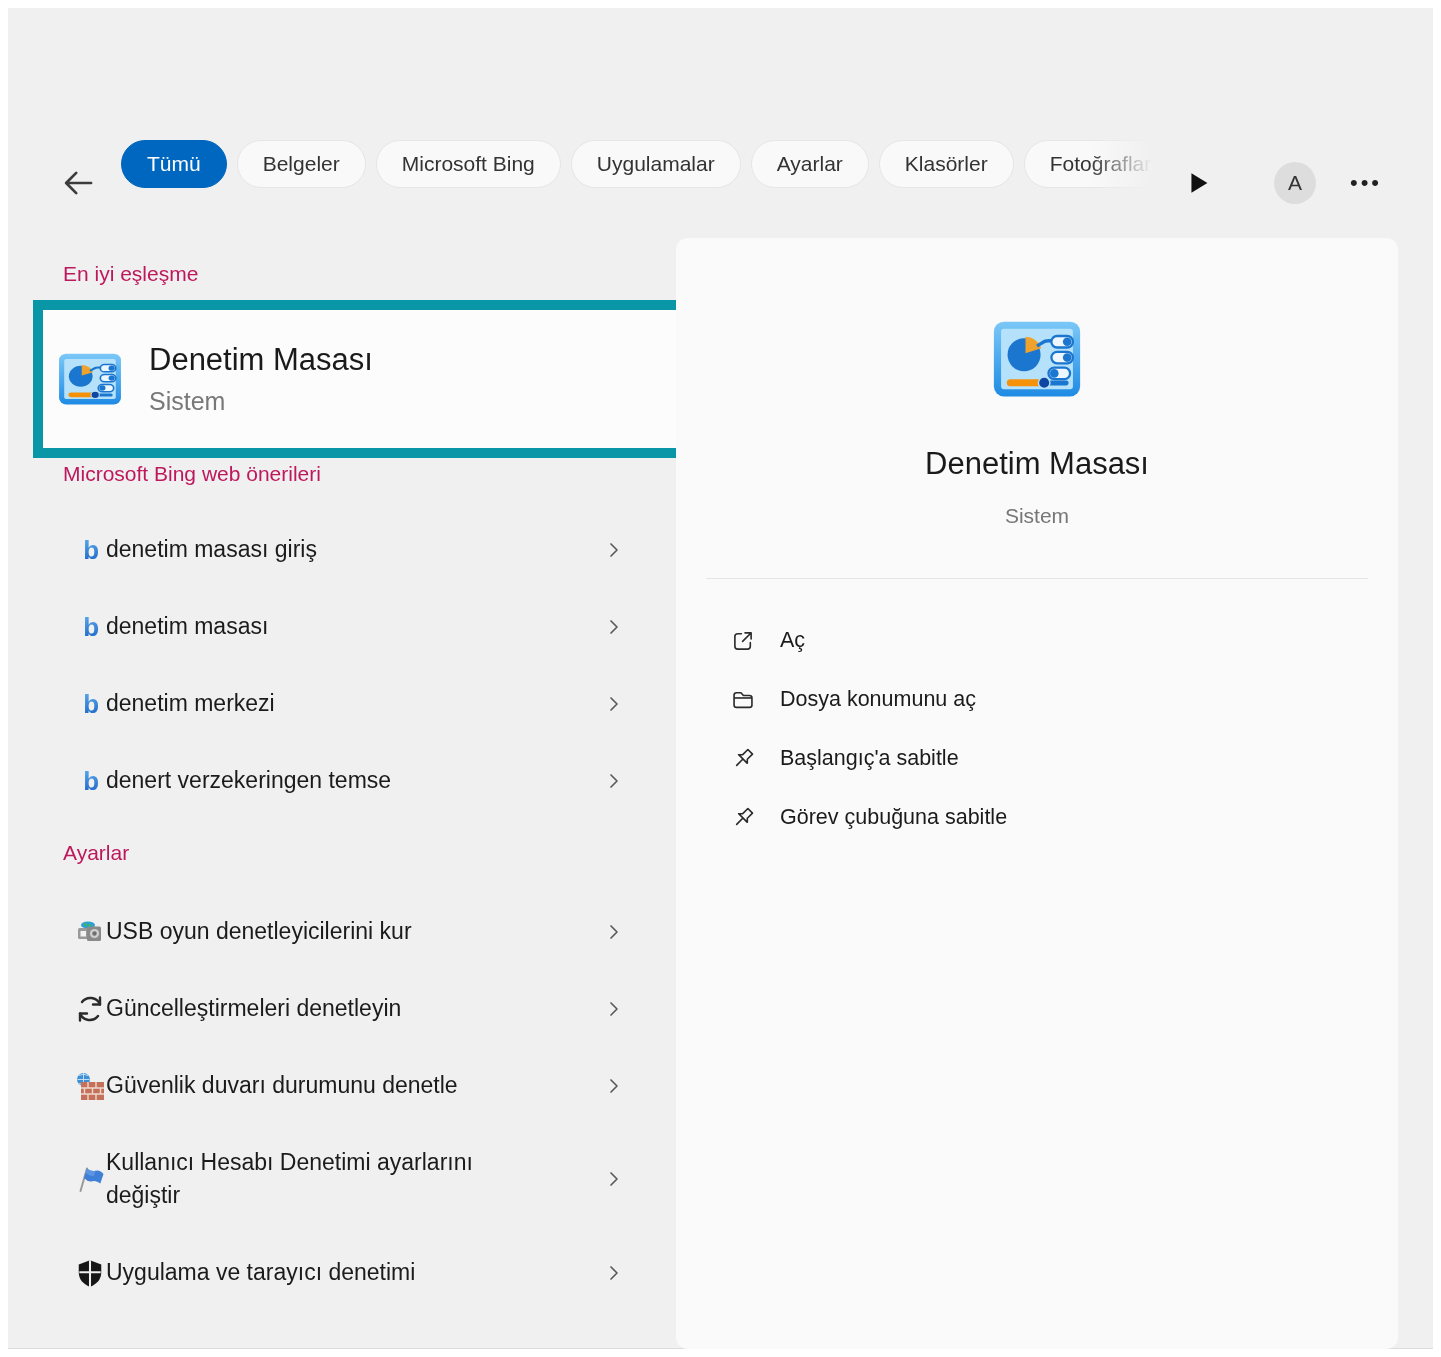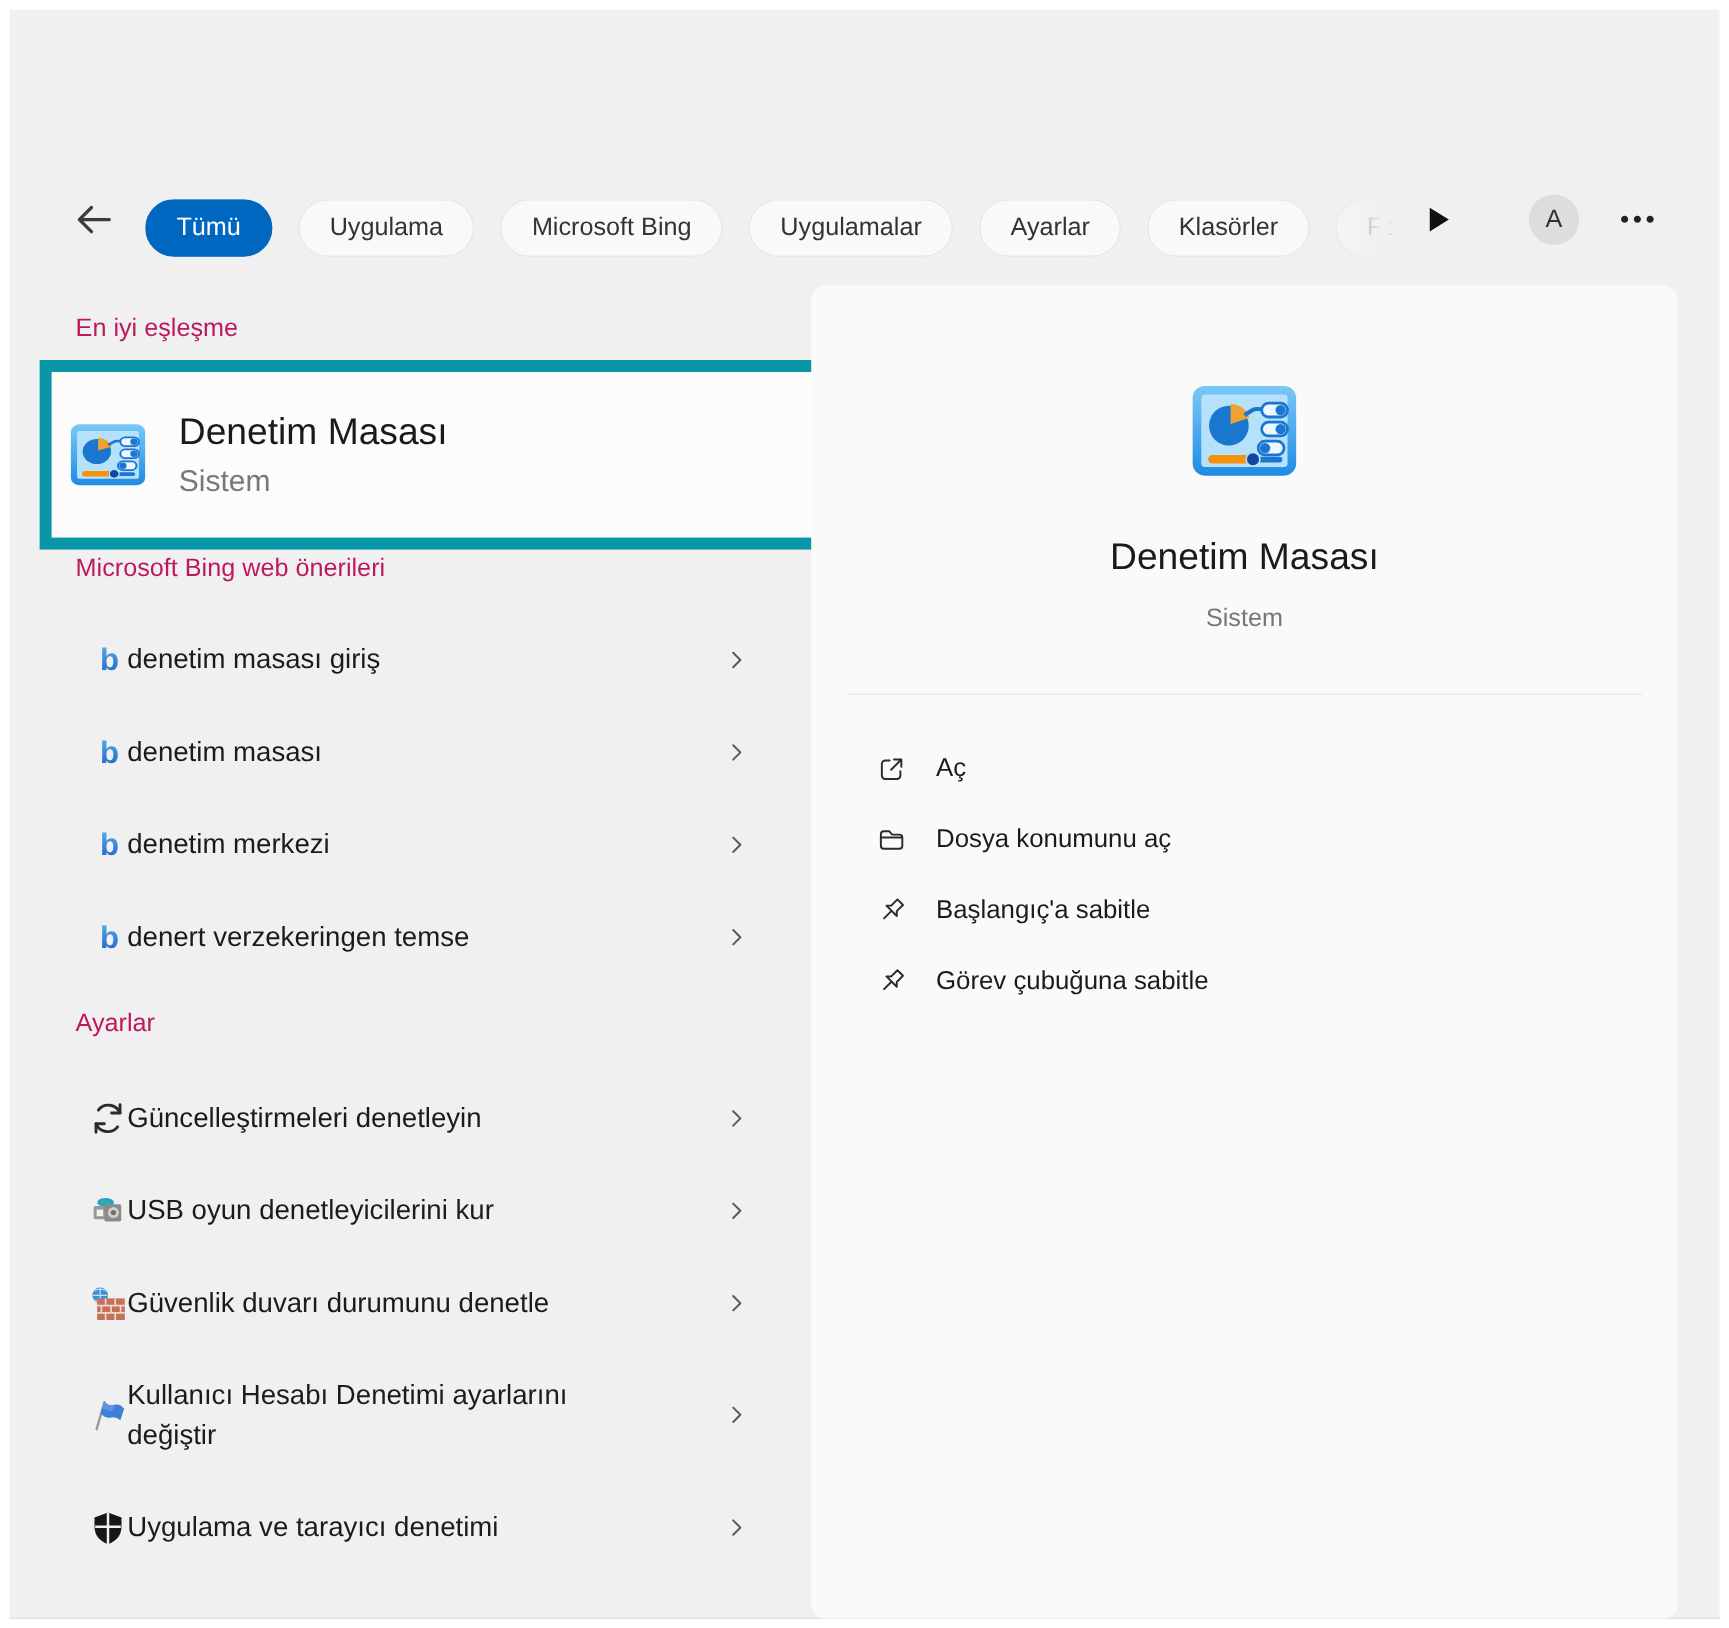--- a/index.html
+++ b/index.html
@@ -15,22 +15,22 @@
     box-shadow:0 1px 2px rgba(0,0,0,0.04); }
   .search-bar .mag { width:30px; height:30px; flex:0 0 auto; }
   .search-text { margin-left:18px; font-size:24px; display:flex; align-items:center; }
   .search-typed { color:#222222; }
   .caret { display:inline-block; width:2px; height:32px; background:#222; margin:0 1px; }
   .search-suggestion { color:#8b8b8b; }
 
   
   .back-btn { position:absolute; left:58px; top:164px; width:40px; height:38px;
     display:flex; align-items:center; justify-content:center; cursor:pointer; }
-  .tabs-scroll { position:absolute; left:121px; top:166px; width:1038px; height:50px;
-    display:flex; gap:22px; overflow:hidden; }
+  .tabs-scroll { position:absolute; left:121px; top:140px; width:1038px; height:50px;
+    display:flex; gap:10px; overflow:hidden; }
   .tabs-scroll::after { content:""; position:absolute; right:0; top:0; width:70px; height:50px;
     background:linear-gradient(to right, rgba(240,240,240,0), #f0f0f0 90%); }
   .pill { height:48px; border-radius:24px; display:flex; align-items:center;
     padding:0 25px; font-size:21px; color:#333333; background:#f9f9f9;
     border:1px solid #e6e6e6; white-space:nowrap; flex:0 0 auto; cursor:pointer; }
   .pill.selected { background:#0067C0; border-color:#0067C0; color:#ffffff; }
   .play-btn { position:absolute; left:1181px; top:166px; width:34px; height:34px;
     display:flex; align-items:center; justify-content:center; cursor:pointer; }
   .avatar { position:absolute; left:1274px; top:162px; width:42px; height:42px;
     border-radius:50%; background:#dddddd; color:#333; font-size:21px;
@@ -114,21 +114,21 @@
         <path d="M27 16 H6.5 M14.5 7.5 L6 16 L14.5 24.5" fill="none" stroke="#3c3c3c" stroke-width="2.3" stroke-linecap="round" stroke-linejoin="round"></path>
       </svg>
     </span>
   </div>
 
   <div class="tabs-scroll">
     <div class="pill selected">
         <span>Tümü</span>
       </div>
     <div class="pill">
-        <span>Uygulama</span>
+        <span>Belgeler</span>
       </div>
     <div class="pill">
         <span>Microsoft Bing</span>
       </div>
     <div class="pill">
         <span>Uygulamalar</span>
       </div>
     <div class="pill">
         <span>Ayarlar</span>
       </div>
@@ -235,48 +235,48 @@
           </svg>
       </span>
     </div>
   </div>
 
   <div class="section-header hdr-settings">Ayarlar</div>
   <div class="result-list list-settings">
     <div class="result-row">
       <span class="row-icon">
         <svg viewBox="0 0 32 32" width="32" height="32">
-          <path d="M8 9 A10.5 10.5 0 0 1 26 11.5" fill="none" stroke="#2b2b2b" stroke-width="2.4" stroke-linecap="round"></path>
-          <path d="M26 4.5 v7 h-7" fill="none" stroke="#2b2b2b" stroke-width="2.4" stroke-linecap="round" stroke-linejoin="round"></path>
-          <path d="M24 23 A10.5 10.5 0 0 1 6 20.5" fill="none" stroke="#2b2b2b" stroke-width="2.4" stroke-linecap="round"></path>
-          <path d="M6 27.5 v-7 h7" fill="none" stroke="#2b2b2b" stroke-width="2.4" stroke-linecap="round" stroke-linejoin="round"></path>
-        </svg>
-      </span>
-      <span class="row-label">Güncelleştirmeleri denetleyin</span>
-      <span class="row-chevron">
-        <svg viewBox="0 0 32 32" width="24" height="24">
-            <path d="M12 8 l8 8 -8 8" fill="none" stroke="#595959" stroke-width="2.2" stroke-linecap="round" stroke-linejoin="round"></path>
-          </svg>
-      </span>
-    </div>
-    <div class="result-row">
-      <span class="row-icon">
-        <svg viewBox="0 0 32 32" width="32" height="32">
           <ellipse cx="14" cy="9" rx="7" ry="3.6" fill="#2e9fd0"></ellipse>
           <circle cx="11.5" cy="8.5" r="1.3" fill="#39c24e"></circle>
             <circle cx="15.5" cy="9.5" r="1.3" fill="#39c24e"></circle>
             <circle cx="19" cy="11.5" r="1.1" fill="#39c24e"></circle>
           <rect x="4" y="12" width="12" height="11" rx="1.5" fill="#9a9a9a"></rect>
           <rect x="13" y="10.5" width="14" height="14.5" rx="1.5" fill="#8a8a8a"></rect>
           <rect x="6.5" y="15" width="5.5" height="5.5" fill="#f2f2f2"></rect>
           <circle cx="20.5" cy="17.5" r="4.6" fill="#cfcfcf"></circle>
             <circle cx="20.5" cy="17.5" r="2.2" fill="#6f6f6f"></circle>
         </svg>
       </span>
       <span class="row-label">USB oyun denetleyicilerini kur</span>
+      <span class="row-chevron">
+        <svg viewBox="0 0 32 32" width="24" height="24">
+            <path d="M12 8 l8 8 -8 8" fill="none" stroke="#595959" stroke-width="2.2" stroke-linecap="round" stroke-linejoin="round"></path>
+          </svg>
+      </span>
+    </div>
+    <div class="result-row">
+      <span class="row-icon">
+        <svg viewBox="0 0 32 32" width="32" height="32">
+          <path d="M8 9 A10.5 10.5 0 0 1 26 11.5" fill="none" stroke="#2b2b2b" stroke-width="2.4" stroke-linecap="round"></path>
+          <path d="M26 4.5 v7 h-7" fill="none" stroke="#2b2b2b" stroke-width="2.4" stroke-linecap="round" stroke-linejoin="round"></path>
+          <path d="M24 23 A10.5 10.5 0 0 1 6 20.5" fill="none" stroke="#2b2b2b" stroke-width="2.4" stroke-linecap="round"></path>
+          <path d="M6 27.5 v-7 h7" fill="none" stroke="#2b2b2b" stroke-width="2.4" stroke-linecap="round" stroke-linejoin="round"></path>
+        </svg>
+      </span>
+      <span class="row-label">Güncelleştirmeleri denetleyin</span>
       <span class="row-chevron">
         <svg viewBox="0 0 32 32" width="24" height="24">
             <path d="M12 8 l8 8 -8 8" fill="none" stroke="#595959" stroke-width="2.2" stroke-linecap="round" stroke-linejoin="round"></path>
           </svg>
       </span>
     </div>
     <div class="result-row">
       <span class="row-icon">
         <svg viewBox="0 0 32 32" width="32" height="32">
           <circle cx="9.5" cy="9.5" r="6.5" fill="#3f8fd6"></circle>

